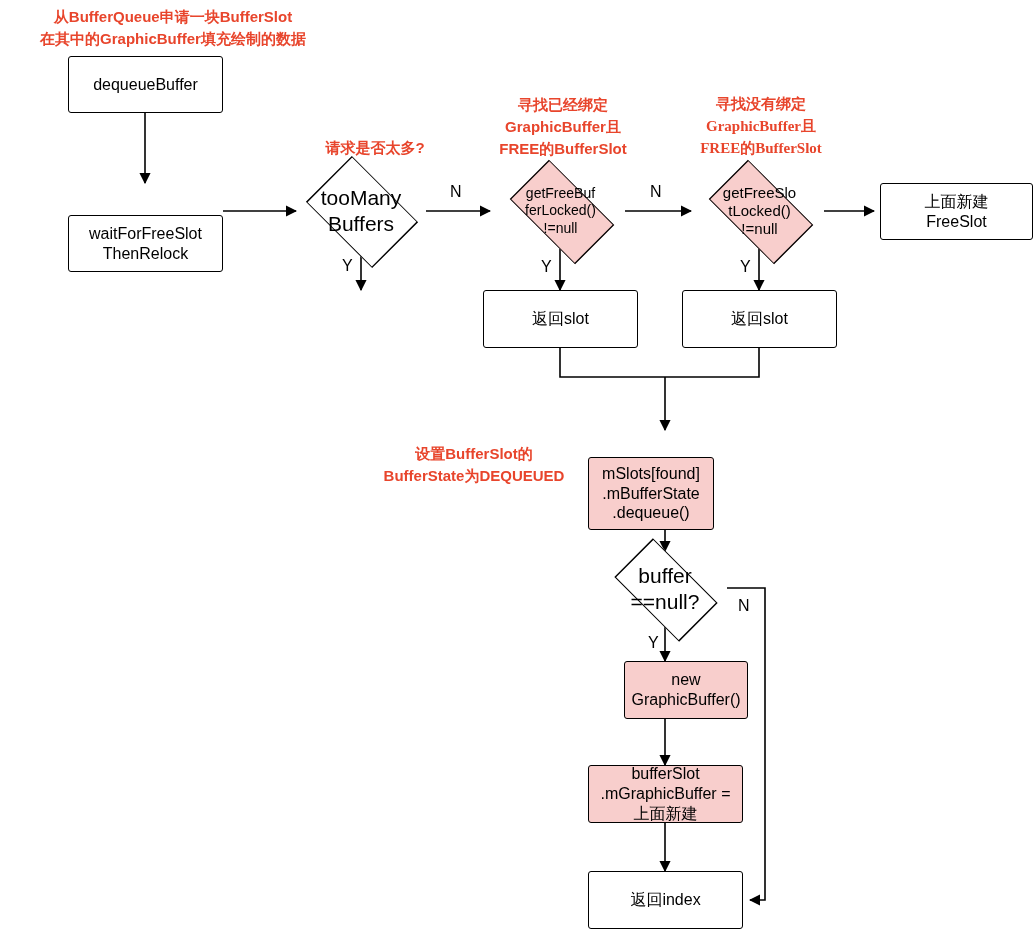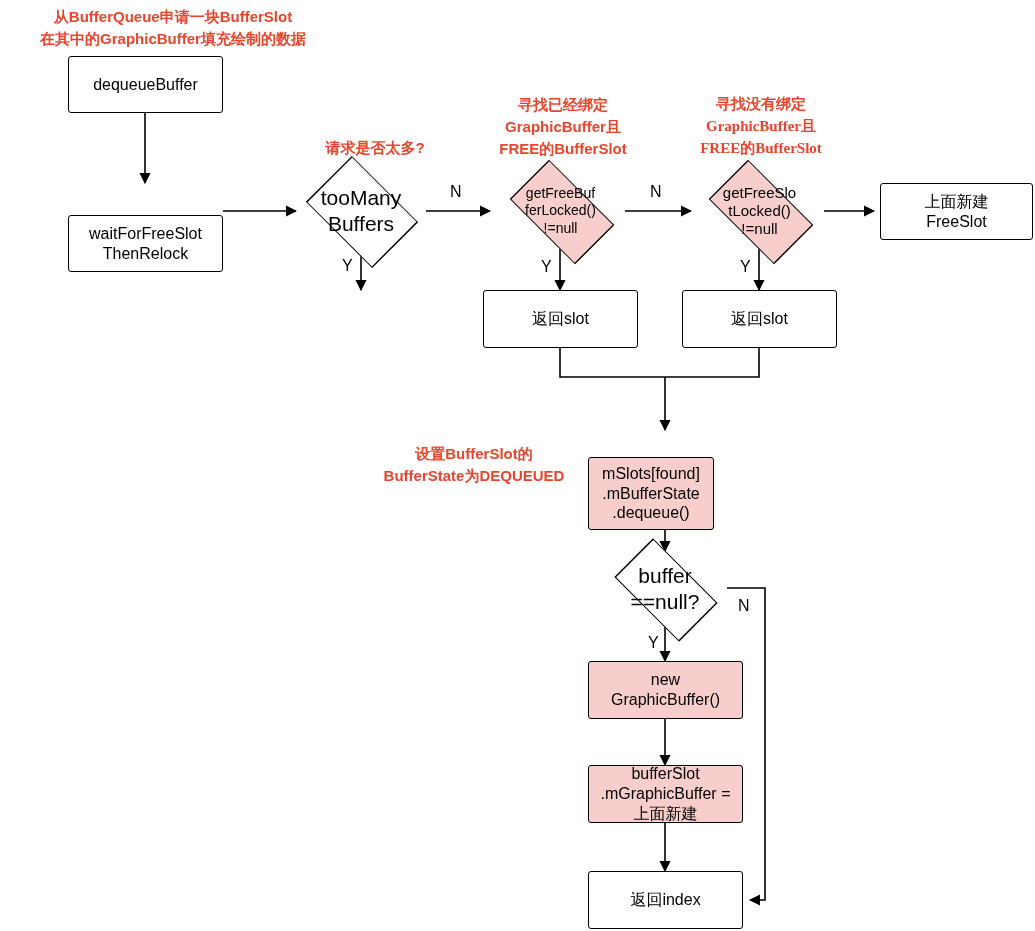--- a/index.html
+++ b/index.html
@@ -199,21 +199,21 @@
   <div class="node rbox pink" style="left:588px; top:430px; width:126px; height:73px;margin-top:27px;">mSlots[found]
 .mBufferState
 .dequeue()</div>
 
   <div class="diamond" style="left:602px; top:551px; width:126px; height:75px;">
     <div class="dshape" style="width:56px; height:56px; margin-left:-28px; margin-top:-28px; transform:rotate(45deg) scale(1.58,0.94);"></div>
     <div class="dlabel">buffer
 ==null?</div>
   </div>
 
-  <div class="node rbox pink" style="left:588px; top:661px; width:155px; height:58px;">new
+  <div class="node rbox pink" style="left:624px; top:661px; width:124px; height:58px;">new
 GraphicBuffer()</div>
 
   <div class="node rbox pink" style="left:588px; top:765px; width:155px; height:58px;">bufferSlot
 .mGraphicBuffer =
 上面新建</div>
 
   <div class="node rbox" style="left:588px; top:871px; width:155px; height:58px;">返回index</div>
 
   <div class="edgelabel" style="left:450px; top:183px;">N</div>
 

